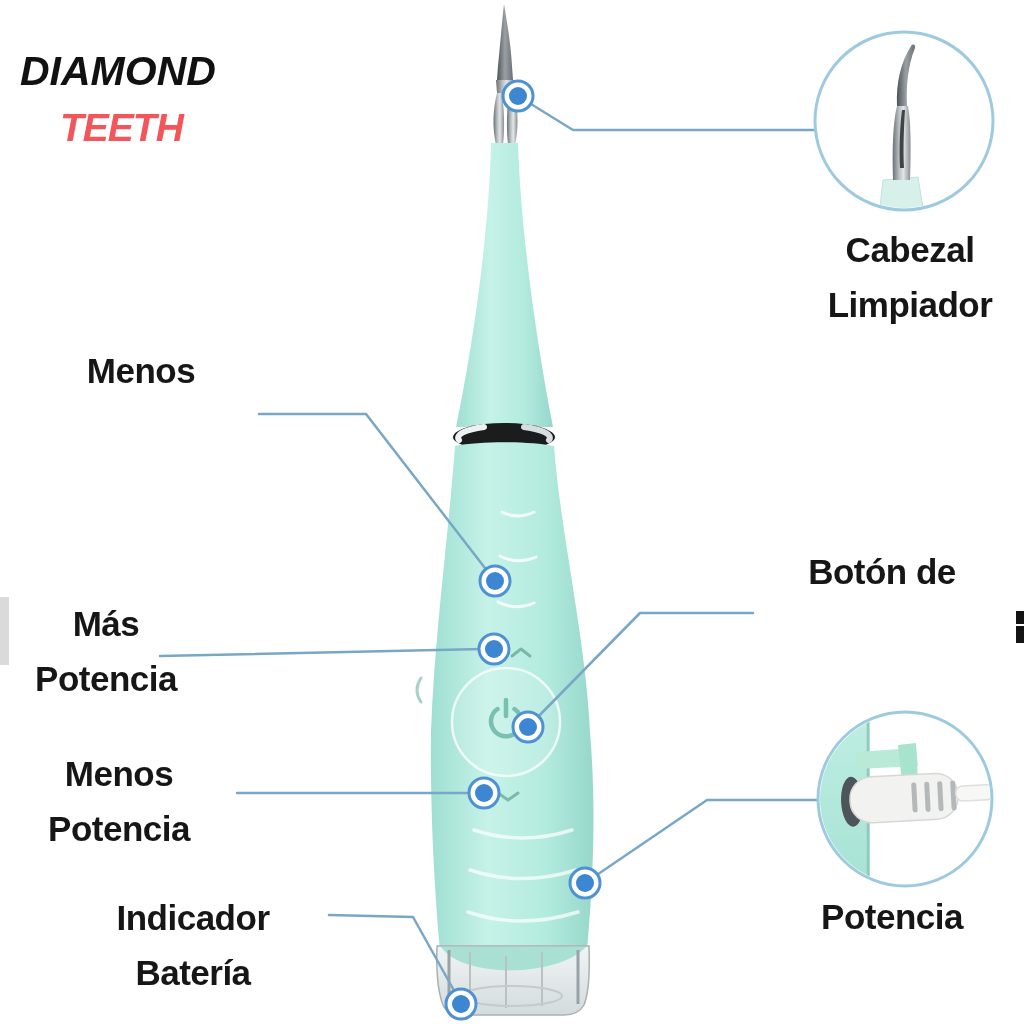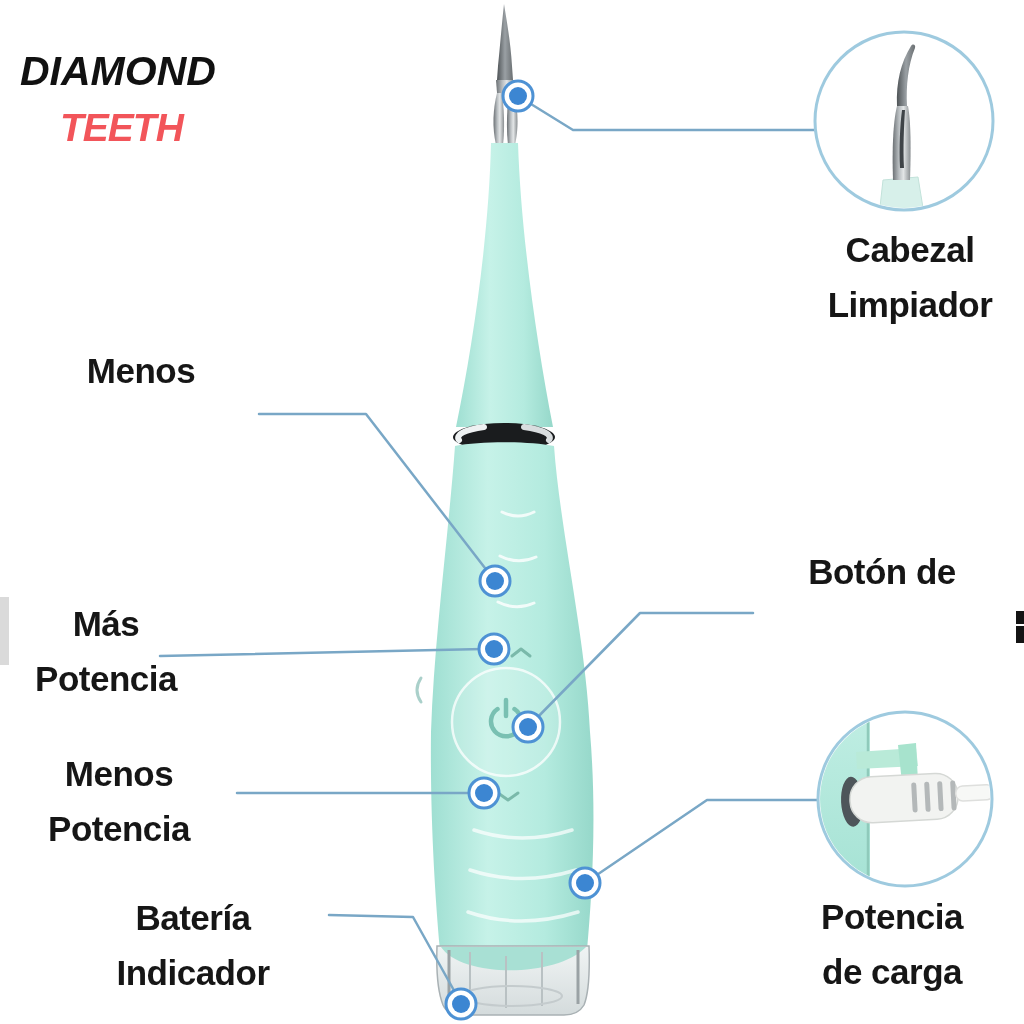--- a/index.html
+++ b/index.html
@@ -220,26 +220,25 @@
     <div>Más</div>
     <div>Potencia</div>
   </div>
 
   <div class="label" style="left:0px;top:746px;width:238px;">
     <div>Menos</div>
     <div>Potencia</div>
   </div>
 
   <div class="label" style="left:58px;top:890px;width:270px;">
+    <div>Indicador</div>
     <div>Batería</div>
-    <div>Indicador</div>
   </div>
 
   <div class="label" style="left:762px;top:544px;width:240px;">
     <div>Botón de</div>
   </div>
 
   <div class="label" style="left:772px;top:889px;width:240px;">
     <div>Potencia</div>
-    <div>de carga</div>
   </div>
 
 </div>
 
 </body></html>

